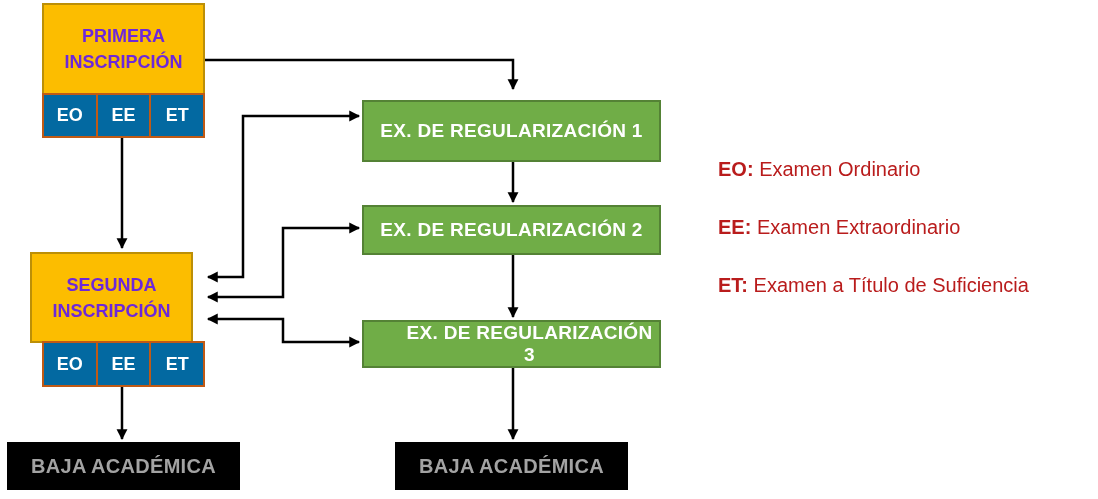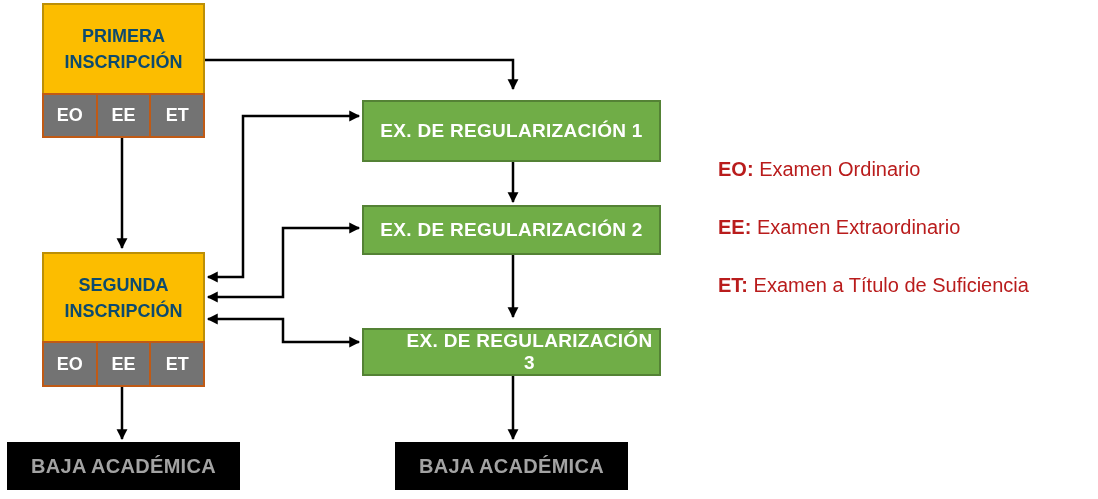--- a/index.html
+++ b/index.html
@@ -16,32 +16,32 @@
     position: absolute;
     display: flex;
     align-items: center;
     justify-content: center;
     text-align: center;
     font-weight: 700;
   }
   .gold-box {
     background: #FCBD00;
     border: 2px solid #BC8F07;
-    color: #0c4a6e;
+    color: #6d28d9;
     font-size: 18px;
     line-height: 26px;
     padding: 16px 10px;
   }
   .exam-row {
     position: absolute;
     display: flex;
   }
   .exam-cell {
     flex: 1 1 0;
-    background: #737373;
+    background: #0369a1;
     border: 2px solid #C05A15;
     color: #ffffff;
     font-size: 18px;
     font-weight: 700;
     display: flex;
     align-items: center;
     justify-content: center;
   }
   .exam-cell + .exam-cell { margin-left: -2px; }
   .green-box {
@@ -96,30 +96,30 @@
     <polyline points="359,342 283,342 283,319 208,319" fill="none" stroke="#000" stroke-width="2.5" marker-start="url(#ah)" marker-end="url(#ah)"></polyline>
   </svg>
 
   <div class="node gold-box" style="left:42px; top:3px; width:163px; height:92px;">PRIMERA INSCRIPCIÓN</div>
   <div class="exam-row" style="left:42px; top:93px; width:163px; height:45px;">
     <div class="exam-cell">EO</div>
     <div class="exam-cell">EE</div>
     <div class="exam-cell">ET</div>
   </div>
 
-  <div class="node gold-box" style="left:42px; top:252px; width:163px; height:91px;">SEGUNDA INSCRIPCIÓN</div>
+  <div class="node gold-box" style="left:30px; top:252px; width:163px; height:91px;">SEGUNDA INSCRIPCIÓN</div>
   <div class="exam-row" style="left:42px; top:341px; width:163px; height:46px;">
     <div class="exam-cell">EO</div>
     <div class="exam-cell">EE</div>
     <div class="exam-cell">ET</div>
   </div>
 
   <div class="node green-box" style="left:362px; top:92px; width:299px; height:62px;margin-top:8px;">EX. DE REGULARIZACIÓN 1</div>
   <div class="node green-box" style="left:362px; top:205px; width:299px; height:50px;">EX. DE REGULARIZACIÓN 2</div>
-  <div class="node green-box" style="left:362px; top:328px; width:299px; height:48px;padding-left:36px;">EX. DE REGULARIZACIÓN 3</div>
+  <div class="node green-box" style="left:362px; top:320px; width:299px; height:48px;padding-left:36px;">EX. DE REGULARIZACIÓN 3</div>
 
   <div class="node black-box" style="left:7px; top:442px; width:233px; height:48px;">BAJA ACADÉMICA</div>
   <div class="node black-box" style="left:395px; top:442px; width:233px; height:48px;">BAJA ACADÉMICA</div>
 
   <div>
     <div class="legend-line" style="top:158px;">
       <span class="legend-term">EO:</span>
       <span class="legend-def">Examen Ordinario</span>
     </div>
     <div class="legend-line" style="top:216px;">

